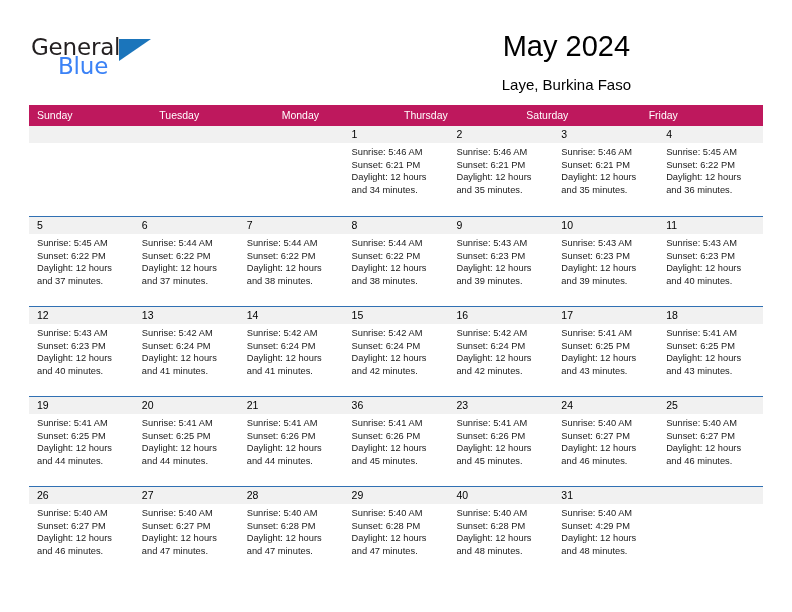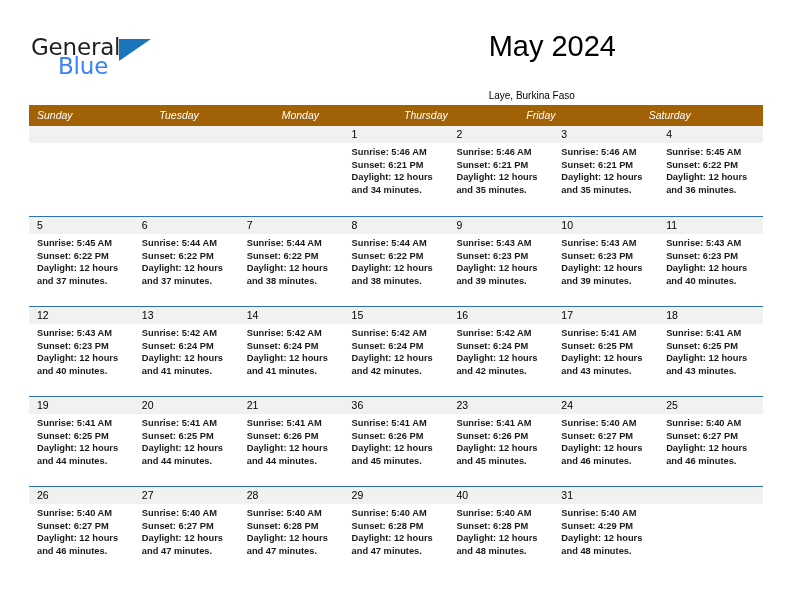--- a/index.html
+++ b/index.html
@@ -63,54 +63,53 @@
     left: 90px;
     top: 5px;
     width: 0;
     height: 0;
     border-left: 32px solid #1b75bb;
     border-bottom: 22px solid transparent;
   }
 
   .title-block {
     position: absolute;
-    right: 15px;
+    right: 0;
     top: 0;
-    text-align: left;
+    text-align: center;
   }
   .cal-title {
     font-size: 29px;
     font-weight: 400;
     color: #000000;
     line-height: 36px;
     white-space: nowrap;
     font-family: "Liberation Sans", sans-serif;
   }
   .cal-subtitle {
-    font-size: 10px;
+    font-size: 15px;
     font-weight: 400;
     color: #000000;
     line-height: 22px;
-    margin-top: 21px;
+    margin-top: 10px;
     white-space: nowrap;
     font-family: "Liberation Sans", sans-serif;
   }
 
   
   .calendar {
     position: absolute;
     left: 29px;
     top: 105px;
     width: 734px;
   }
   .weekday-row {
     display: flex;
-    background: #a16207;
+    background: #be185d;
     height: 21px;
-    font-style: italic;
   }
   .weekday {
     flex: 1 1 0;
     color: #ffffff;
     font-size: 10.5px;
     line-height: 21px;
     padding-left: 8px;
     box-sizing: border-box;
     white-space: nowrap;
     overflow: hidden;
@@ -139,21 +138,20 @@
   }
   .day-num {
     font-size: 10.5px;
     line-height: 17px;
     color: #000000;
     display: block;
   }
   .day-info {
     padding: 3px 5px 0 8px;
     box-sizing: border-box;
-    font-weight: bold;
   }
   .day-info div {
     font-size: 9.3px;
     line-height: 12.6px;
     color: #1a1a1a;
     white-space: nowrap;
     font-family: "Liberation Sans", sans-serif;
   }
   .empty .day-num-band {
     background: #f1f1f1;
@@ -179,22 +177,22 @@
 
   </div>
 
   <div class="calendar">
 
     <div class="weekday-row">
       <div class="weekday">Sunday</div>
       <div class="weekday">Tuesday</div>
       <div class="weekday">Monday</div>
       <div class="weekday">Thursday</div>
+      <div class="weekday">Saturday</div>
       <div class="weekday">Friday</div>
-      <div class="weekday">Saturday</div>
     </div>
 
     <div id="weeks-container">
         <div class="week-row first">
           <div class="day-cell empty">
             <div class="day-num-band">
               <span class="day-num"></span>
             </div>
           </div>
           <div class="day-cell empty">

